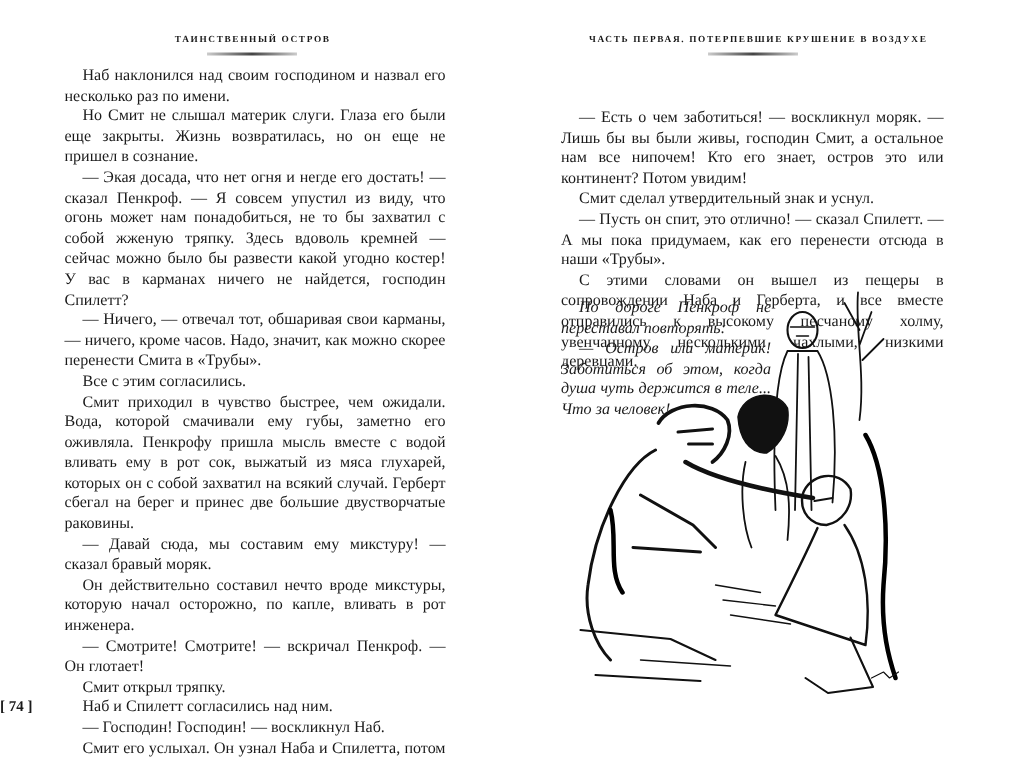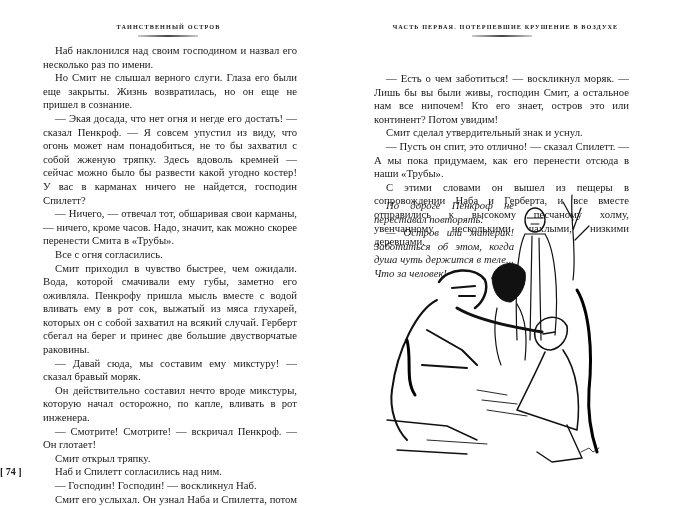--- a/index.html
+++ b/index.html
@@ -22,24 +22,24 @@
   #illustration { position:absolute; left:30px; top:190px; width:240px; height:280px; }
 </style>
 </head>
 <body>
 
 <div class="page" id="left-page">
   <div class="running-head" style="left:0;width:337px;">Таинственный остров</div>
   <div class="head-rule" style="left:138px;width:60px;"></div>
   <div class="text-block" id="left-text">
     <p>Наб наклонился над своим господином и назвал его несколько раз по имени.</p>
-    <p>Но Смит не слышал верного слуги. Глаза его были еще закрыты. Жизнь возвратилась, но он еще не пришел в сознание.</p>
+    <p>Но Смит не слышал материк слуги. Глаза его были еще закрыты. Жизнь возвратилась, но он еще не пришел в сознание.</p>
     <p>— Экая досада, что нет огня и негде его достать! — сказал Пенкроф. — Я совсем упустил из виду, что огонь может нам понадобиться, не то бы захватил с собой жженую тряпку. Здесь вдоволь кремней — сейчас можно было бы развести какой угодно костер! У вас в карманах ничего не найдется, господин Спилетт?</p>
     <p>— Ничего, — отвечал тот, обшаривая свои карманы, — ничего, кроме часов. Надо, значит, как можно скорее перенести Смита в «Трубы».</p>
-    <p>Все с огня согласились.</p>
+    <p>Все с этим согласились.</p>
     <p>Смит приходил в чувство быстрее, чем ожидали. Вода, которой смачивали ему губы, заметно его оживляла. Пенкрофу пришла мысль вместе с водой вливать ему в рот сок, выжатый из мяса глухарей, которых он с собой захватил на всякий случай. Герберт сбегал на берег и принес две большие двустворчатые раковины.</p>
     <p>— Давай сюда, мы составим ему микстуру! — сказал бравый моряк.</p>
     <p>Он действительно составил нечто вроде микстуры, которую начал осторожно, по капле, вливать в рот инженера.</p>
     <p>— Смотрите! Смотрите! — вскричал Пенкроф. — Он глотает!</p>
     <p>Смит открыл тряпку.</p>
     <p>Наб и Спилетт согласились над ним.</p>
     <p>— Господин! Господин! — воскликнул Наб.</p>
     <p>Смит его услыхал. Он узнал Наба и Спилетта, потом Герберта и Пенкрофа и слабой рукой пожал их руки.</p>
 
   </div>

